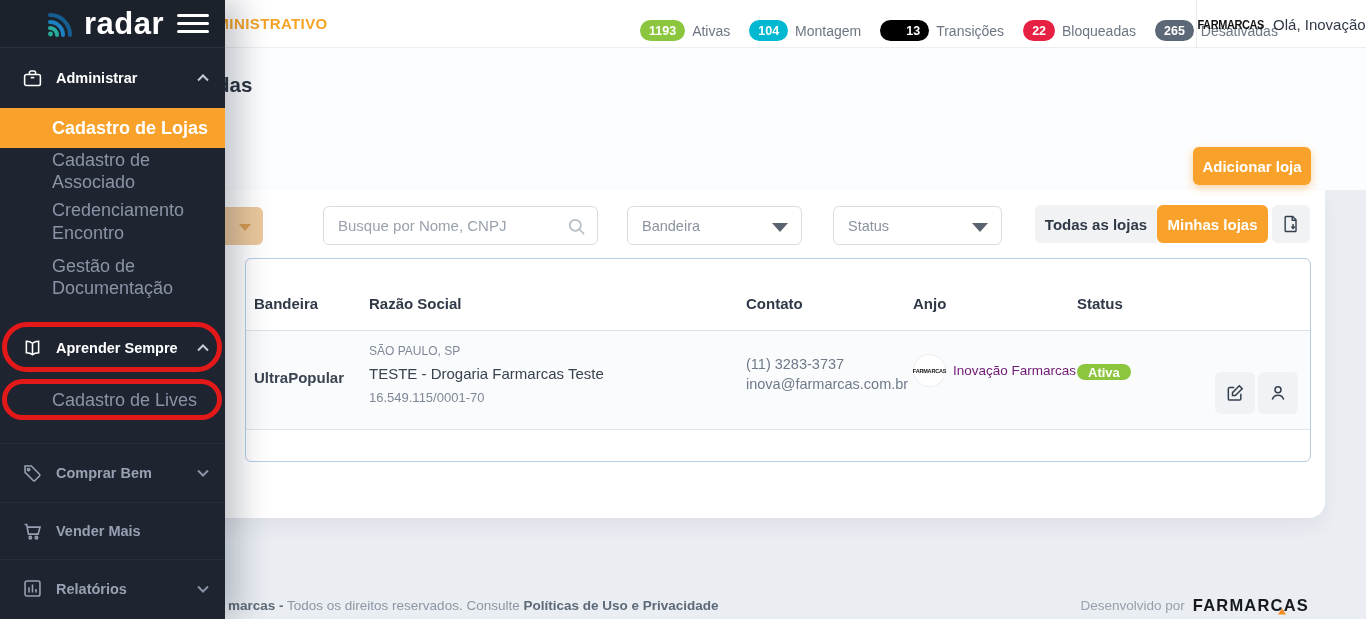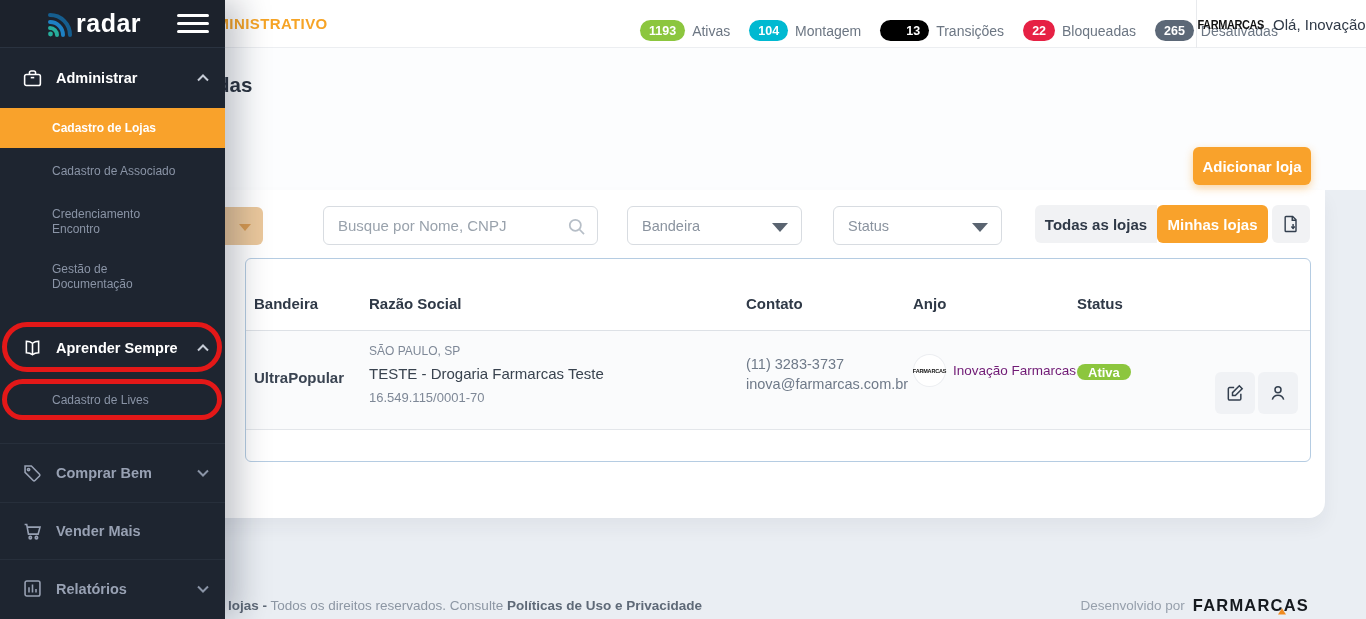--- a/index.html
+++ b/index.html
@@ -28,32 +28,32 @@
   .mini-logo { font-size:11px; font-weight:bold; color:#111;
     letter-spacing:-.4px; transform:scaleY(1.15); }
   .greeting { font-size:15px; color:#2F3947; font-weight:500; }
 
   
   .sidebar { position:absolute; left:0; top:0; bottom:0; width:225px;
     background:#1E2530; z-index:30; box-shadow:14px 0 30px rgba(15,23,42,.25);
     display:flex; flex-direction:column; }
   .logo-band { height:48px; min-height:48px; display:flex; align-items:center;
     padding-left:46px; border-bottom:1px solid #2A3340; background:#1C222C; }
-  .logo-text { color:#fff; font-size:25px; font-weight:bold; margin-left:0;
+  .logo-text { color:#fff; font-size:31px; font-weight:bold; margin-left:8px;
     letter-spacing:.5px; }
   .hamburger { margin-left:auto; margin-right:16px; width:32px; cursor:pointer; }
   .hamburger div { height:3.5px; background:#fff; border-radius:2px; margin:4.5px 0; }
   .nav-item { display:flex; align-items:center; color:#8A94A6; font-size:14.5px;
     position:relative; cursor:pointer; }
   .nav-item .nav-icon { width:21px; height:21px; margin-left:22px; flex:none; }
   .nav-item .lbl { margin-left:13px; }
   .nav-item .chev { margin-left:auto; margin-right:16px; width:12px; height:8px; }
   .nav-parent { color:#fff; font-weight:bold; }
   .sub-item { padding-left:52px; display:flex; align-items:center;
-    color:#8A94A6; font-size:12px; cursor:pointer; line-height:1.25; }
+    color:#8A94A6; font-size:18px; cursor:pointer; line-height:1.25; }
   .sub-active { background:#F9A22B; color:#fff; font-weight:bold; }
   .divider { height:1px; background:#272F3B; }
   .ring { position:absolute; left:2px; right:3px; border:5px solid #E31818;
     border-radius:26px; z-index:5; pointer-events:none; }
 
   
   .header-band { position:absolute; left:0; top:48px; width:1366px; height:142px;
     background:#FCFDFE; z-index:1; }
   .page-title { position:absolute; left:70px; top:73px; font-size:20.5px;
     font-weight:bold; color:#2B3440; z-index:2; }
@@ -248,21 +248,21 @@
       </div>
       <div class="act-btn">
         <svg width="20" height="20" viewBox="0 0 24 24" fill="none" stroke="#333F4E" stroke-width="1.8">
           <circle cx="12" cy="8" r="3.6"></circle>
           <path d="M5.2 20c.9-3.4 3.5-5.3 6.8-5.3s5.9 1.9 6.8 5.3"></path>
         </svg>
       </div>
     </div>
   </div>
 
-  <div class="footer-left"><b>lojas -</b><span> Todos os direitos reservados. Consulte </span><b>Políticas de Uso e Privacidade</b></div>
+  <div class="footer-left"><b>marcas -</b><span> Todos os direitos reservados. Consulte </span><b>Políticas de Uso e Privacidade</b></div>
   <div class="footer-dev">
     <span class="dev-label">Desenvolvido por</span>
     <span class="dev-brand">FARMARCAS</span>
   </div>
 
   <div class="sidebar">
     <div class="logo-band">
       <svg width="30" height="27" viewBox="0 0 30 27" fill="none">
         <path d="M4 5 A20 20 0 0 1 24 25" stroke="#155E8F" stroke-width="4" stroke-linecap="round"></path>
         <path d="M4 12 A13 13 0 0 1 17 25" stroke="#1E81C4" stroke-width="4" stroke-linecap="round"></path>

